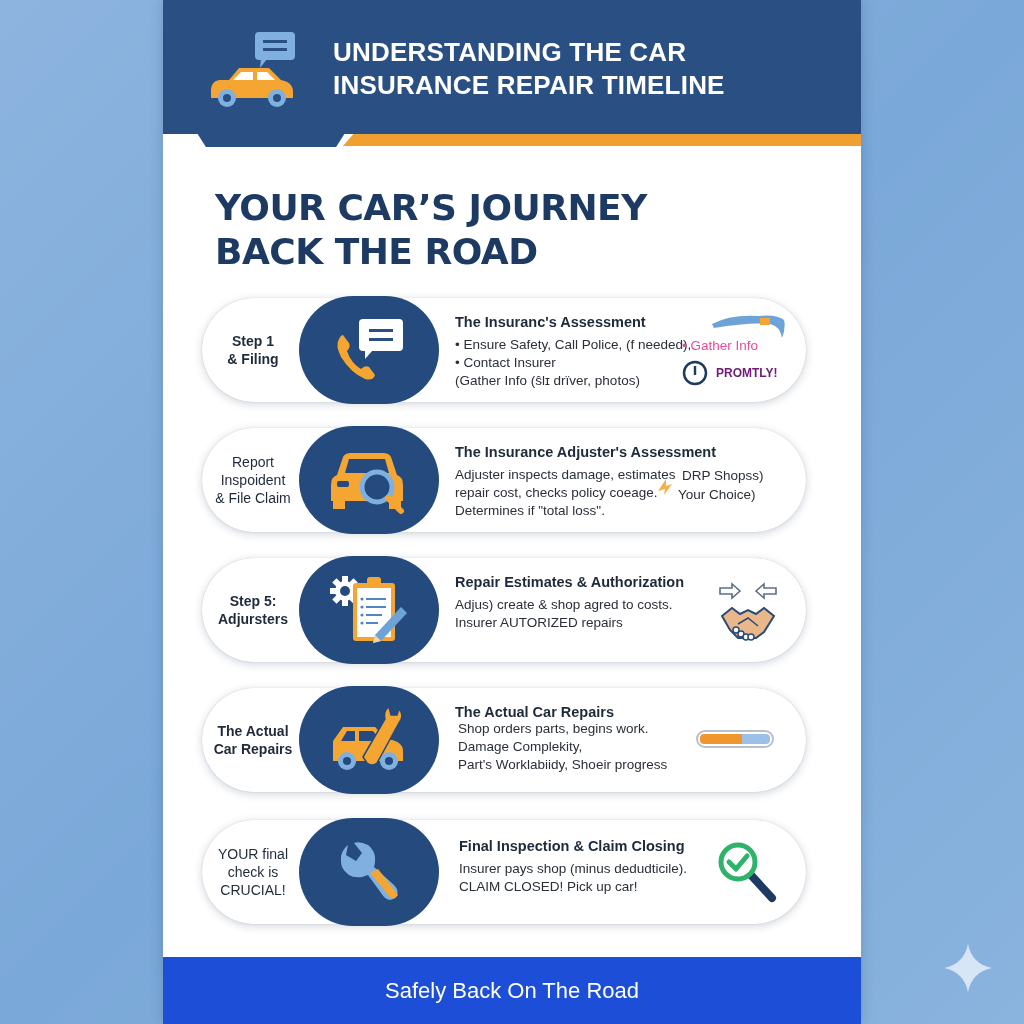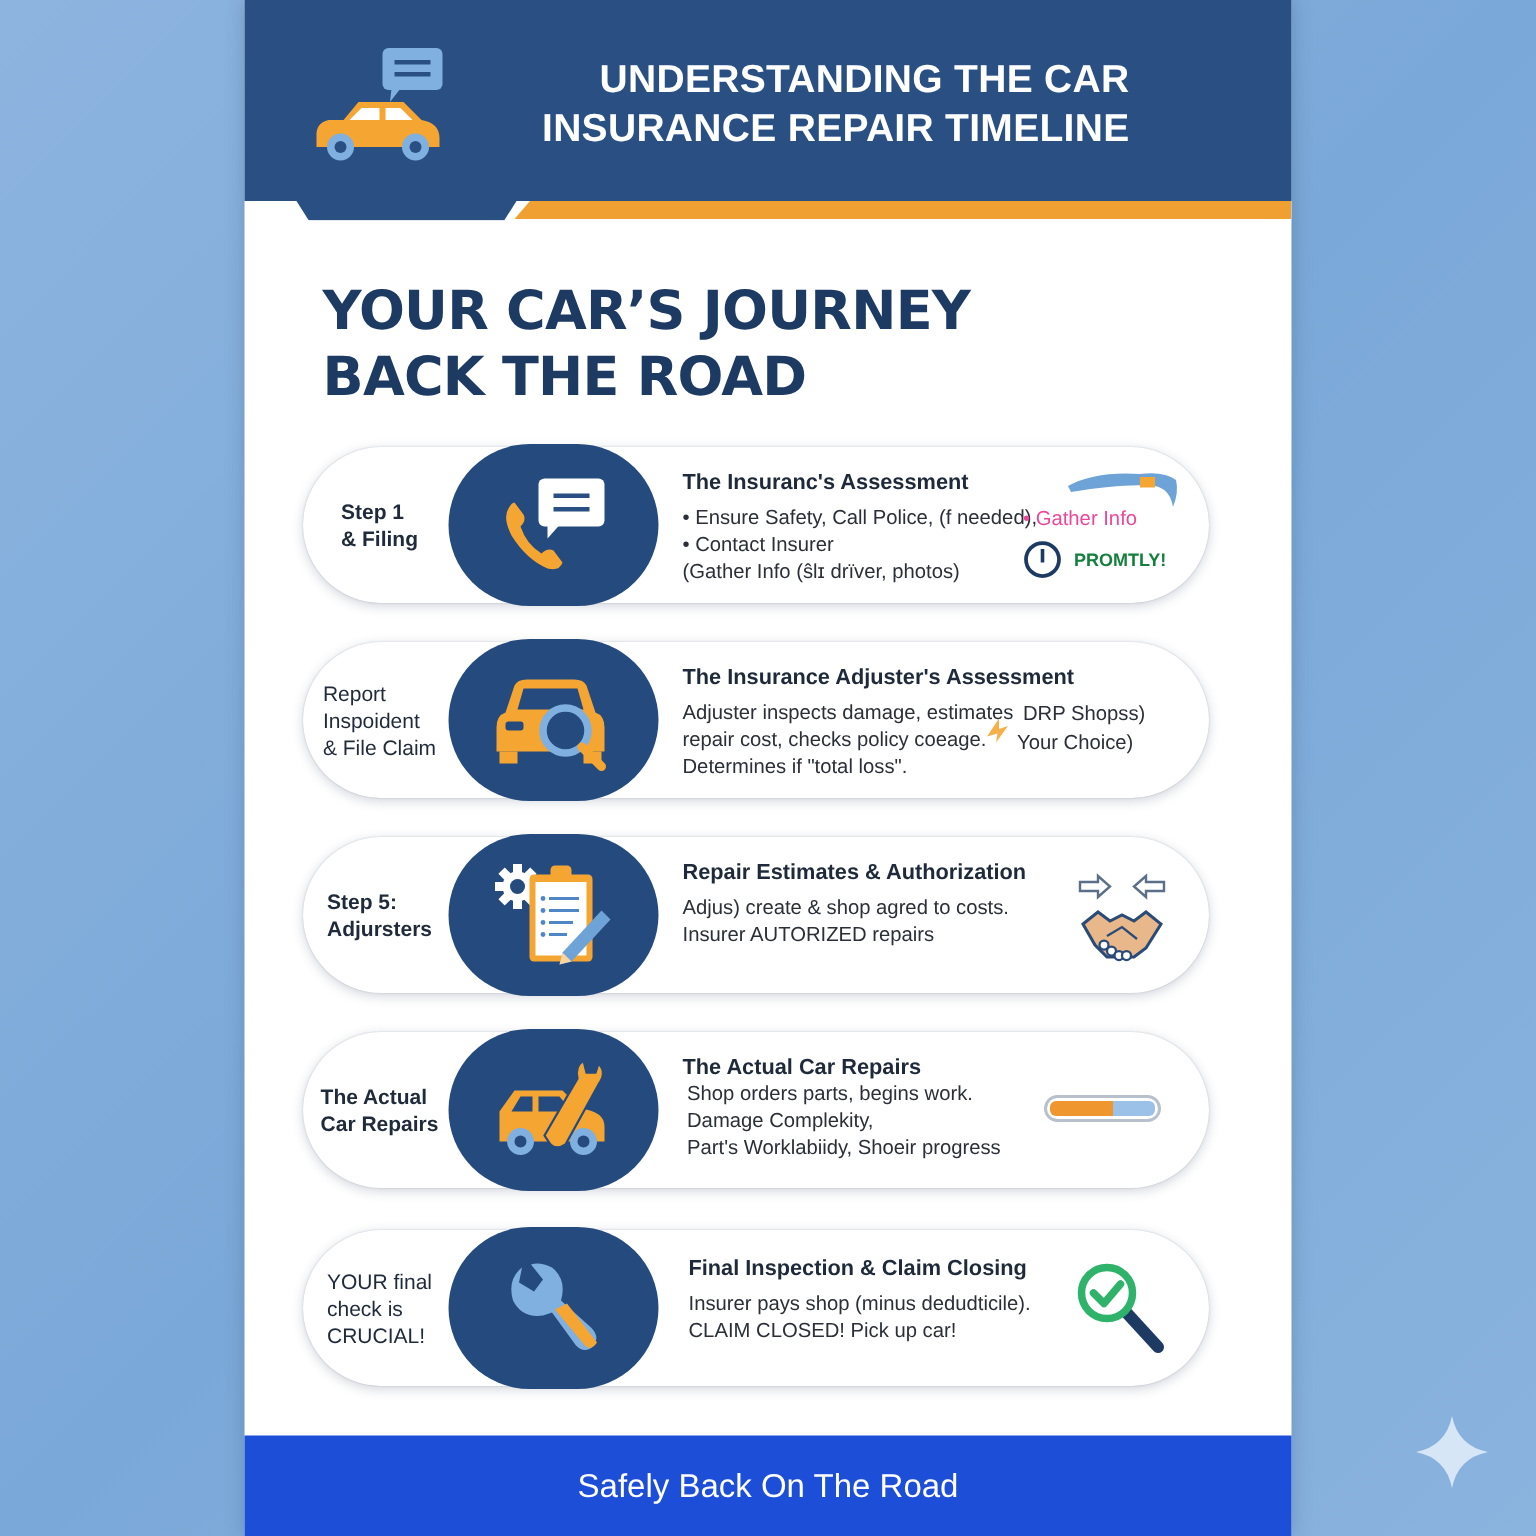--- a/index.html
+++ b/index.html
@@ -25,36 +25,36 @@
   }
   .orange-bar {
     position: absolute; left: 180px; top: 134px; width: 518px; height: 12px;
     background: #f0a030;
     clip-path: polygon(2% 0, 100% 0, 100% 100%, 0 100%);
   }
   .header-icon { position: absolute; left: 44px; top: 30px; width: 92px; height: 82px; }
   .header-title {
     position: absolute; left: 170px; top: 36px; width: 420px;
     color: #ffffff; font-weight: bold; font-size: 26px; line-height: 33px;
-    text-align: right; letter-spacing: 0.2px;
+    text-align: left; letter-spacing: 0.2px;
   }
   .main-title {
     position: absolute; left: 52px; top: 186px; width: 500px;
     color: #1d3a63; font-weight: bold; font-size: 36px; line-height: 44px;
     font-family: "DejaVu Sans", sans-serif; letter-spacing: -0.5px;
   }
   .card {
     position: absolute; left: 39px; width: 604px; height: 104px;
     background: #ffffff; border-radius: 52px;
     box-shadow: 0 2px 8px rgba(40,60,90,0.22), 0 0 1px rgba(40,60,90,0.3);
   }
   .card-label {
     position: absolute; left: 6px; top: 0; width: 90px; height: 104px;
     display: flex; align-items: center; justify-content: center;
-    text-align: left; font-size: 14px; line-height: 18px; color: #1f2a3a;
+    text-align: center; font-size: 14px; line-height: 18px; color: #1f2a3a;
     font-weight: bold; white-space: pre-line;
   }
   .card-label.normal { font-weight: normal; font-size: 14px; }
   .card-icon-bg {
     position: absolute; left: 97px; top: -2px; width: 140px; height: 108px;
     background: #254a7e; border-radius: 54px;
     display: flex; align-items: center; justify-content: center;
   }
   .card-title {
     position: absolute; left: 253px; top: 16px;
@@ -129,21 +129,21 @@
     <div class="card-side" style="right:14px;top:6px;width:110px">
       <svg style="position:absolute;left:28px;top:4px" width="76" height="38" viewBox="0 0 76 38">
         <path d="M2,16 Q20,6 50,8 Q66,6 74,12 Q76,20 72,30 Q70,18 60,16 Q40,14 4,20 Z" fill="#6ea3d8"></path>
         <rect x="50" y="10" width="10" height="7" fill="#f5a531"></rect>
       </svg>
       <div style="position:absolute;left:0;top:34px;font-size:13.5px;color:#ec4899;white-space:nowrap">• Gather Info</div>
       <svg style="position:absolute;left:0;top:56px" width="26" height="26" viewBox="0 0 26 26">
         <circle cx="13" cy="13" r="11" fill="none" stroke="#1d3a63" stroke-width="2.5"></circle>
         <rect x="11.8" y="6" width="2.4" height="9" fill="#1d3a63"></rect>
       </svg>
-      <div style="position:absolute;left:34px;top:62px;font-size:12px;color:#15803d;font-weight:bold">PROMTLY!</div>
+      <div style="position:absolute;left:34px;top:62px;font-size:12px;color:#701a75;font-weight:bold">PROMTLY!</div>
     </div>
   </div>
 
   <div class="card" style="top:428px">
     <div class="card-label normal">Report
 Inspoident
 &amp; File Claim</div>
     <div class="card-icon-bg">
       <svg width="84" height="70" viewBox="0 0 84 70">
         <path d="M10,30 L16,12 Q18,8 24,8 L56,8 Q62,8 64,12 L70,30 Q76,32 76,40 L76,56 L4,56 L4,40 Q4,32 10,30 Z" fill="#f5a531"></path>

